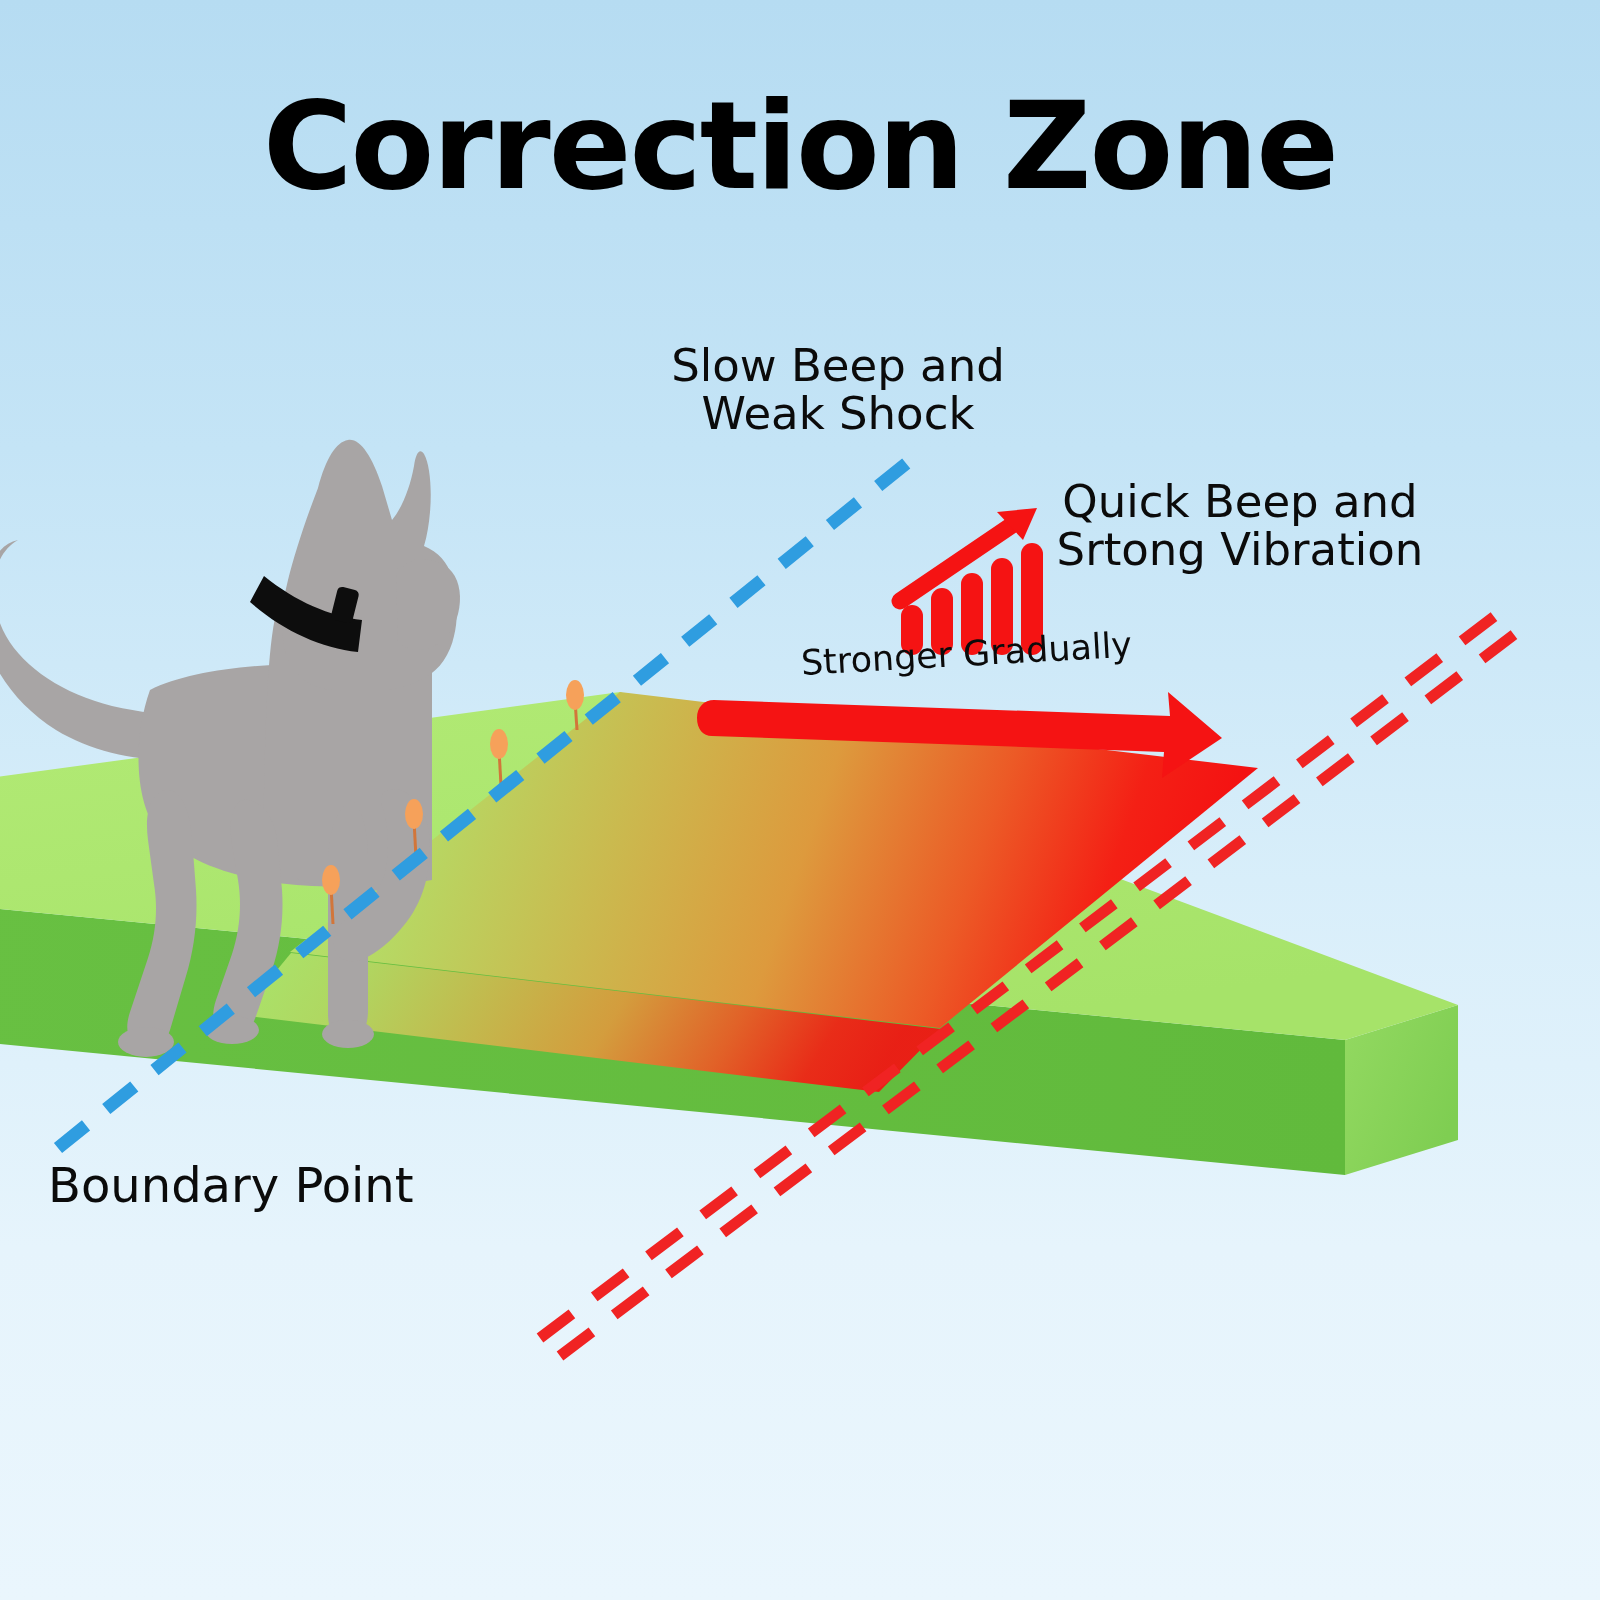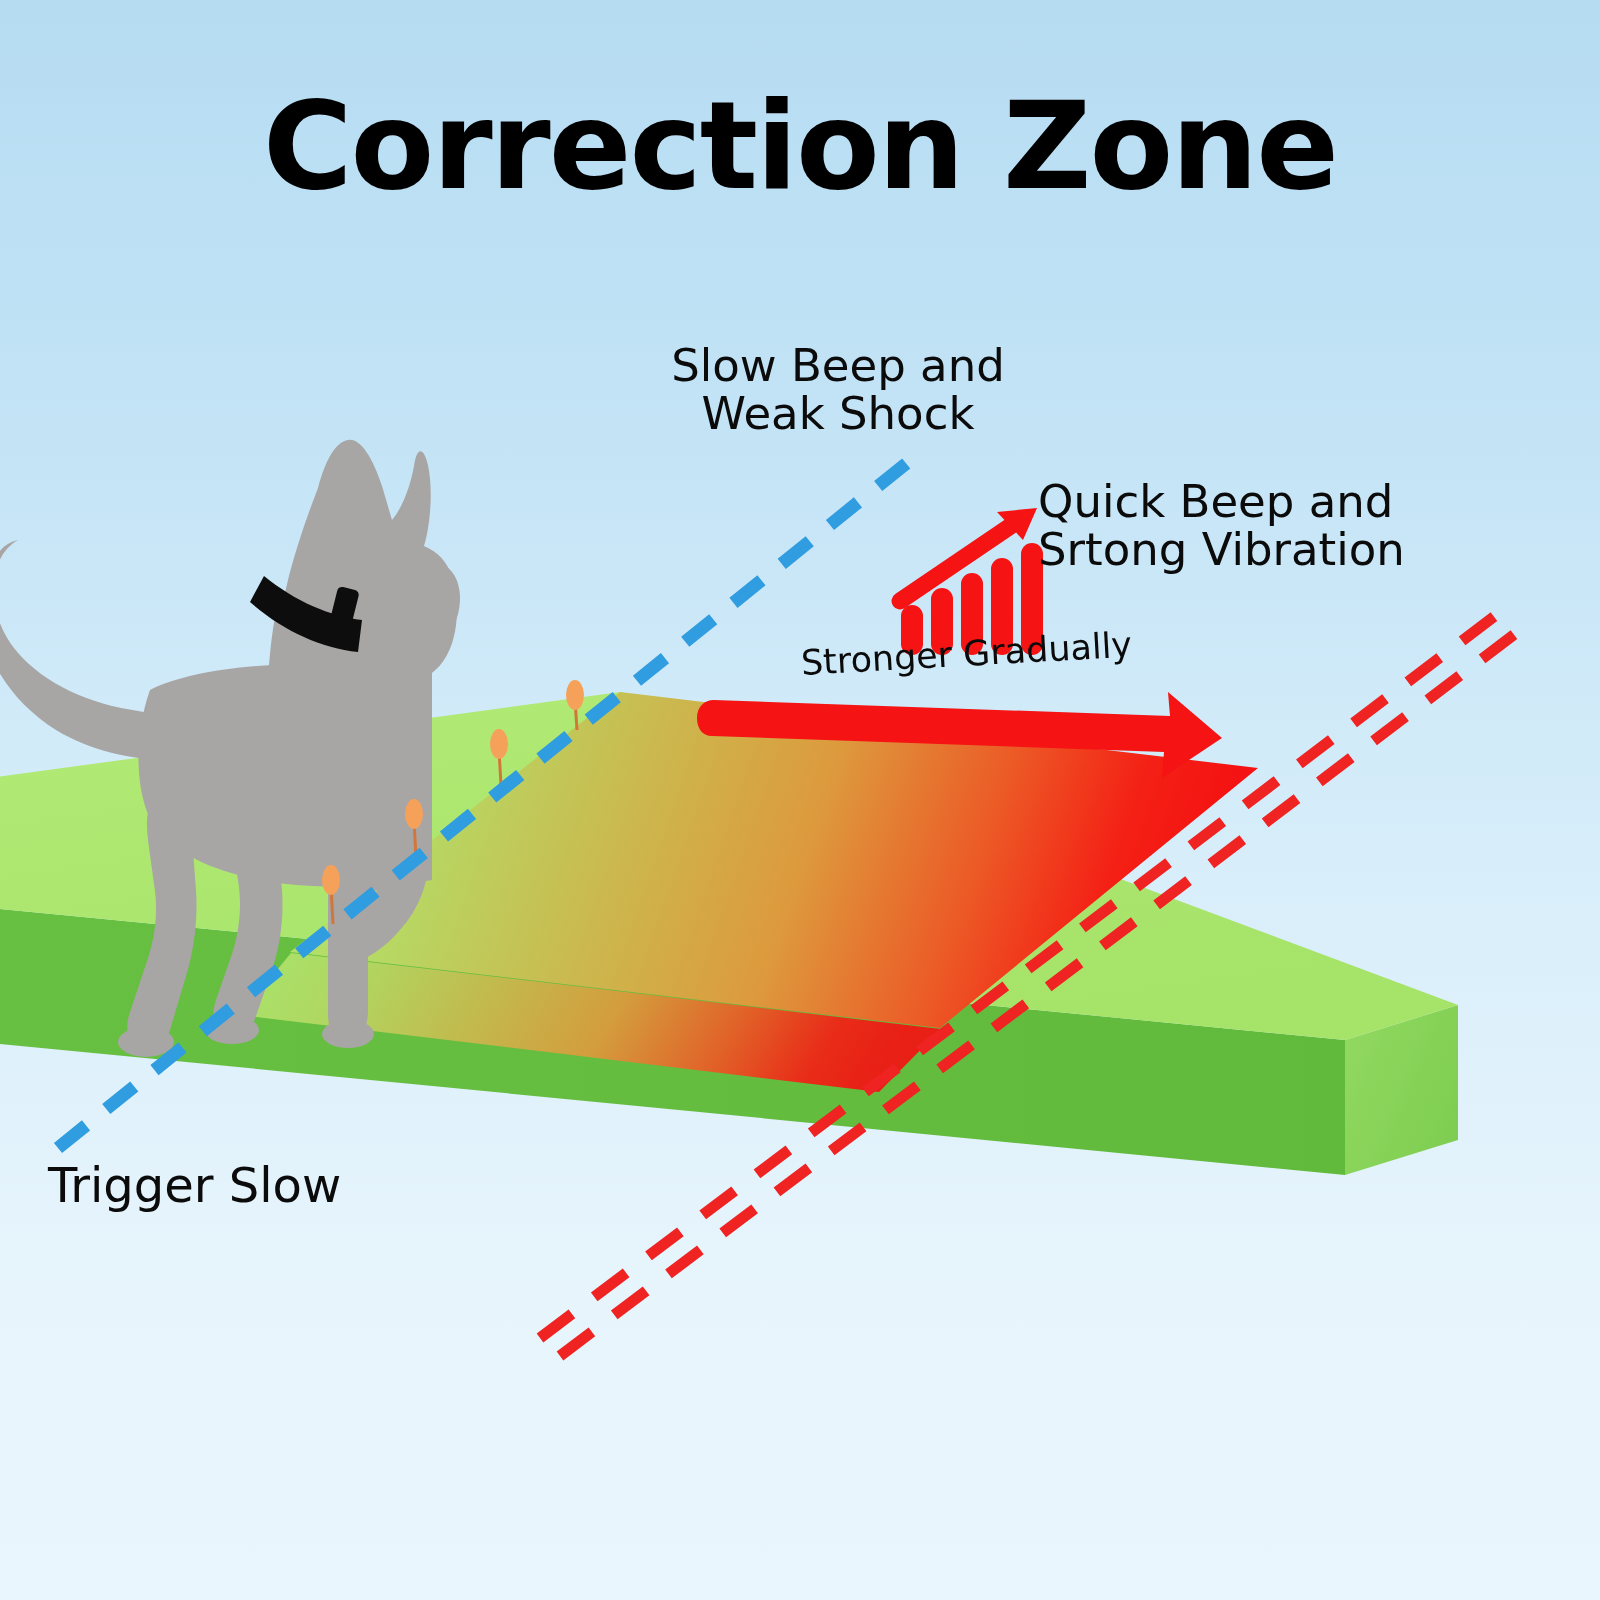--- a/index.html
+++ b/index.html
@@ -40,20 +40,21 @@
     left: 648px;
     top: 342px;
     font-size: 45px;
     text-align: center;
     width: 380px;
   }
   #lbl-quick {
     left: 1038px;
     top: 478px;
     font-size: 45px;
+    text-align: center;
     width: 404px;
   }
   #lbl-stronger {
     left: 800px;
     top: 645px;
     font-size: 35px;
     transform: rotate(-3.2deg);
     transform-origin: left top;
   }
   #lbl-trigger {
@@ -222,16 +223,16 @@
   <div id="title" class="txt">Correction Zone</div>
 
   <div id="lbl-slow" class="txt">Slow Beep and
 Weak Shock</div>
 
   <div id="lbl-quick" class="txt">Quick Beep and
 Srtong Vibration</div>
 
   <div id="lbl-stronger" class="txt">Stronger Gradually</div>
 
-  <div id="lbl-trigger" class="txt">Trigger Slow</div>
+  <div id="lbl-trigger" class="txt">Boundary Point</div>
 
 
 </div>
 
 </body></html>

